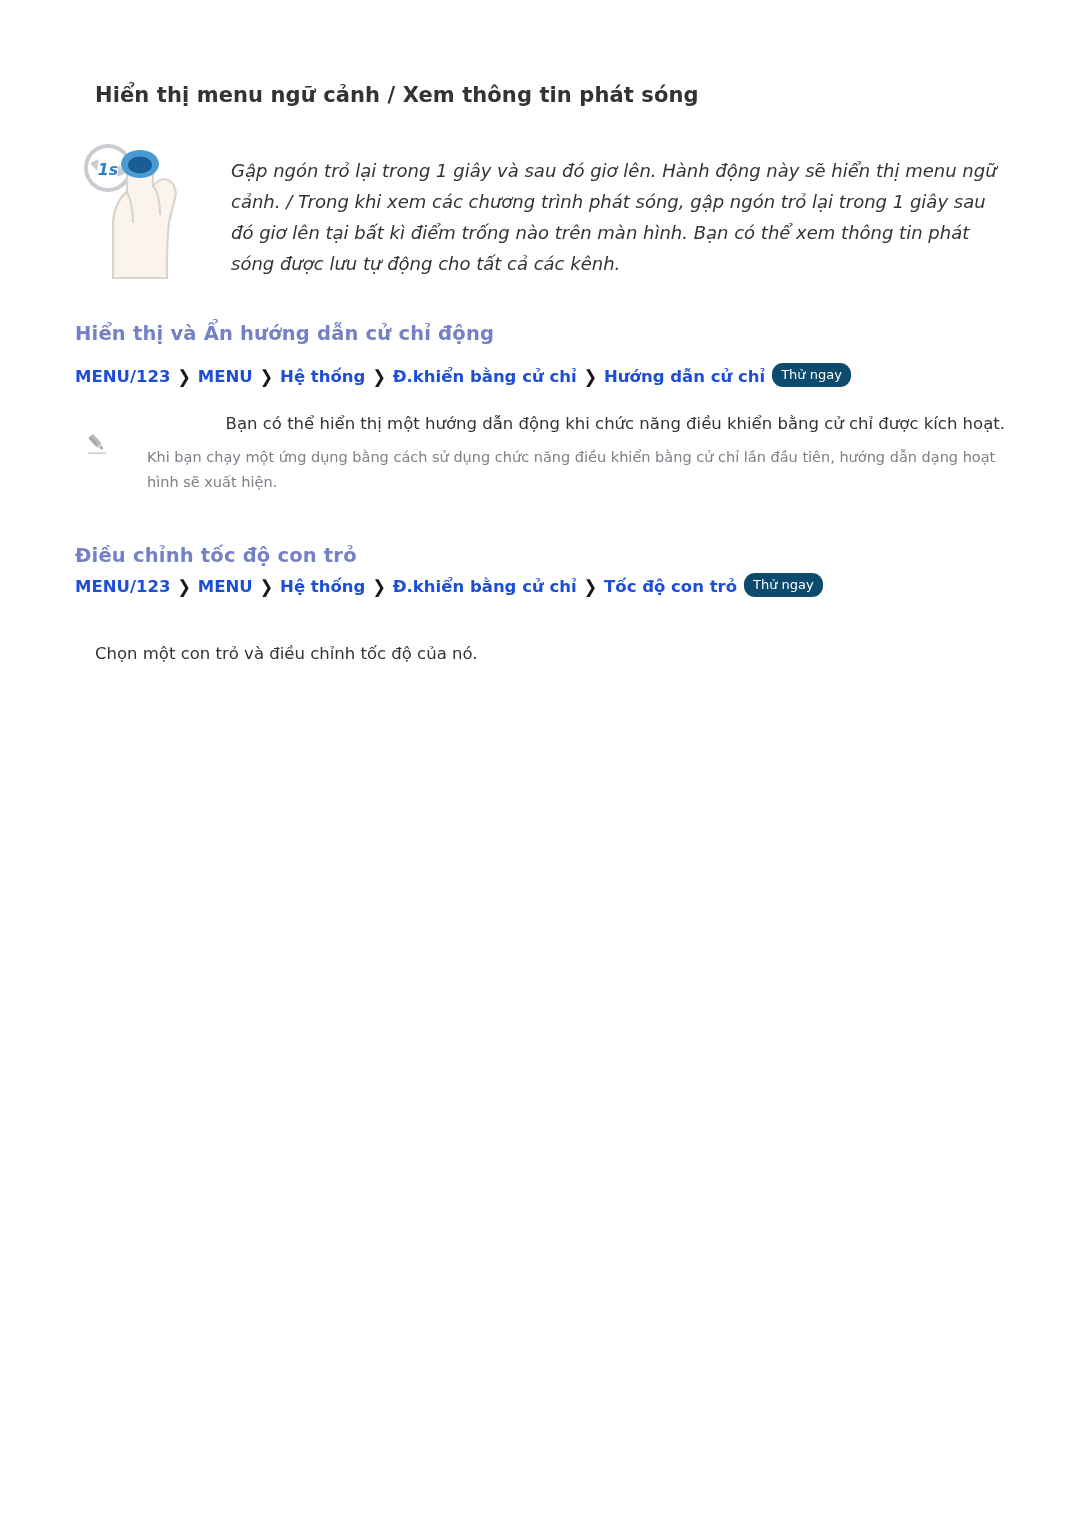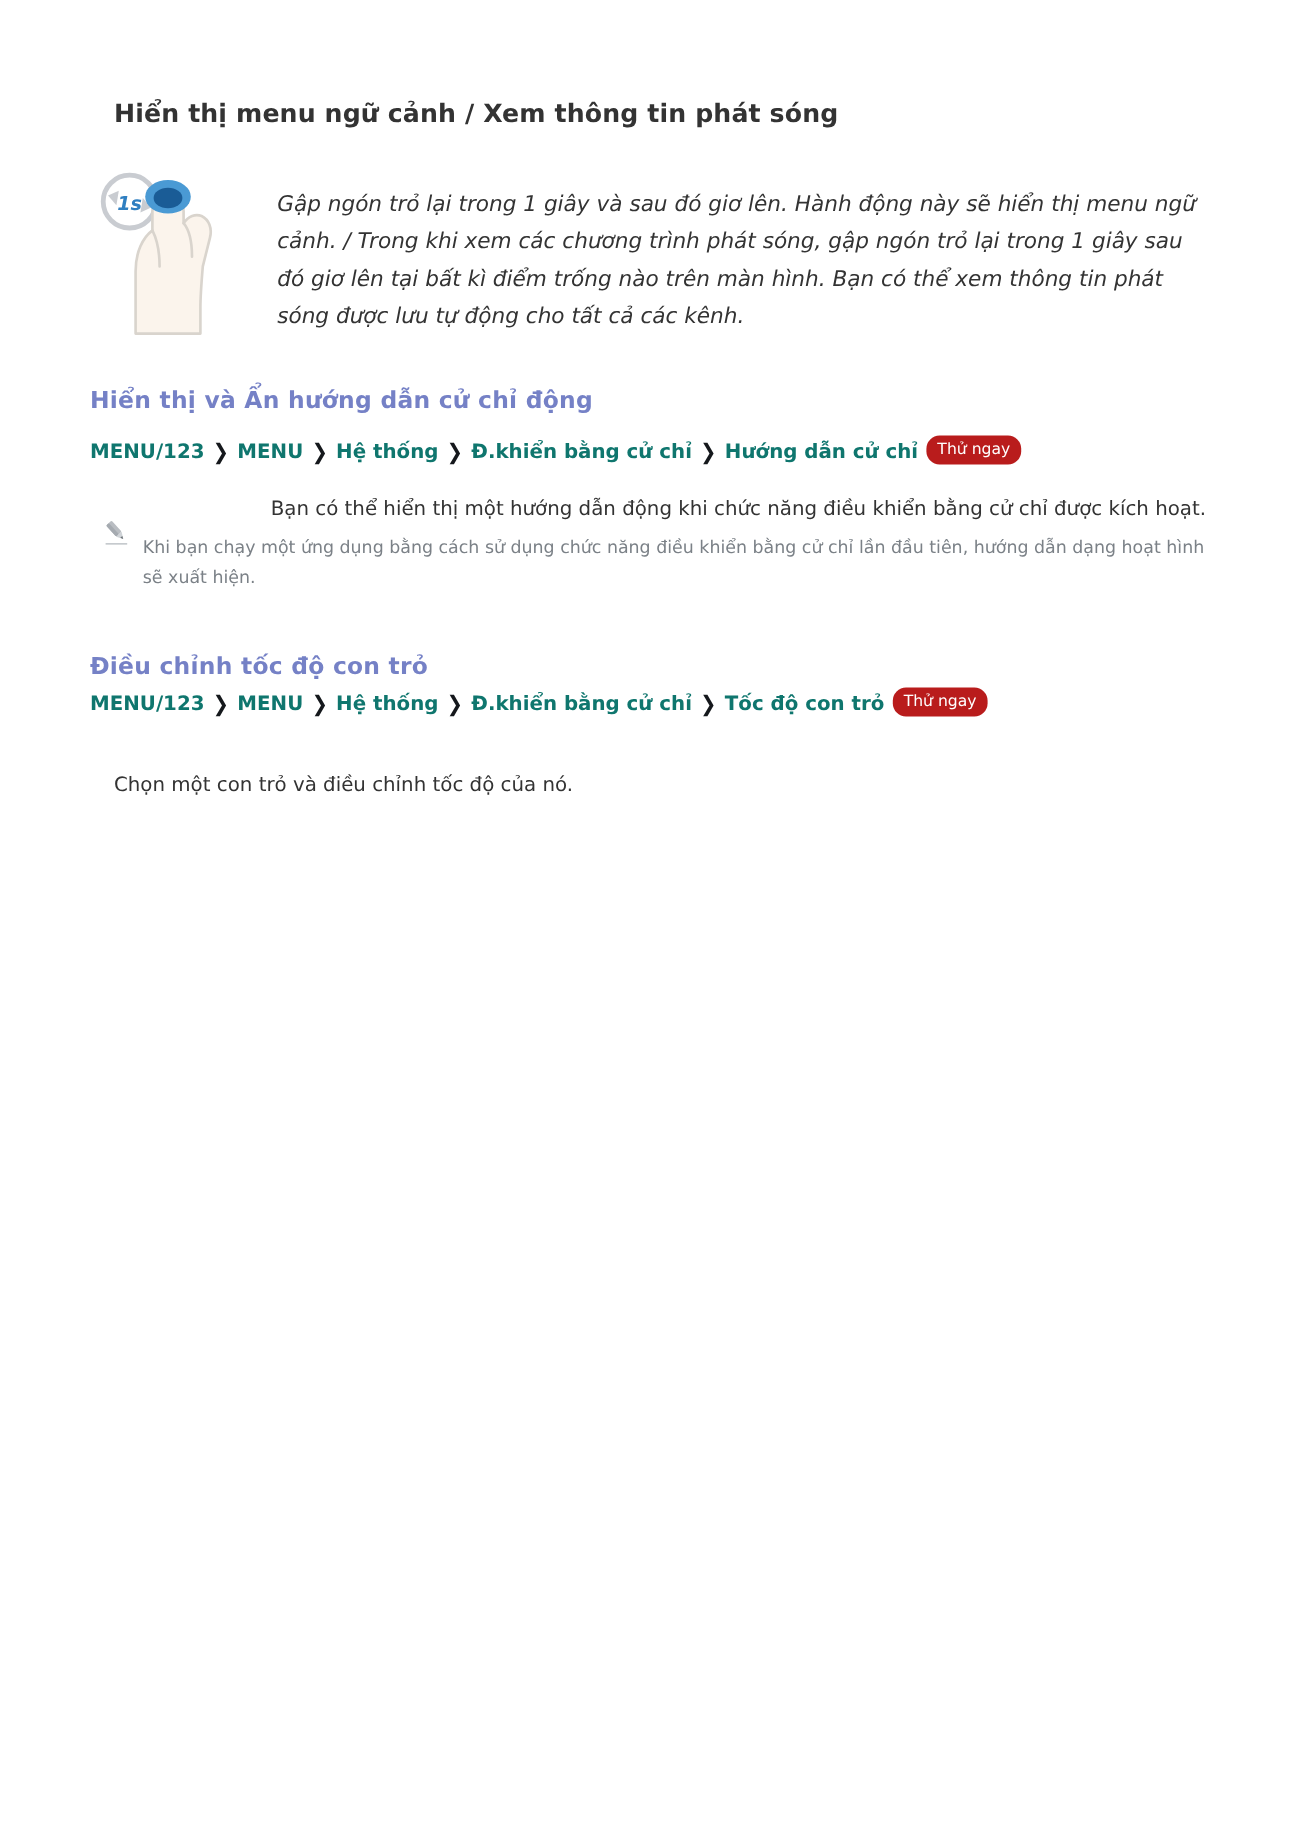--- a/index.html
+++ b/index.html
@@ -87,34 +87,34 @@
     font-weight: bold;
     color: #1280a0;
     white-space: nowrap;
     display: flex;
     align-items: center;
   }
   .menu-path.p-gesture-guide { top: 364px; }
   .menu-path.p-pointer-speed { top: 574px; }
 
   .menu-item {
-    color: #0f766e;
+    color: #1d4ed8;
   }
   .menu-sep {
     color: #15181c;
     font-weight: bold;
     font-size: 16px;
     margin: 0 7px;
     display: inline-block;
     transform: scaleY(1.12);
   }
   .try-badge {
     display: inline-block;
     margin-left: 7px;
-    background: #b91c1c;
+    background: #0c4a6e;
     color: #ffffff;
     font-size: 13px;
     font-weight: normal;
     line-height: 1;
     padding: 5px 9px 6px 9px;
     border-radius: 11px;
     position: relative;
     top: -1px;
   }
 
@@ -143,20 +143,21 @@
     width: 30px;
     min-width: 30px;
     padding-top: 2px;
   }
   .note-text {
     flex: 1;
     font-size: 14.5px;
     line-height: 1.75;
     color: #7b8187;
     padding-left: 4px;
+    margin-left: 28px;
   }
 </style>
 </head>
 <body>
 
 <div class="page">
 
   <h1 class="page-title">Hiển thị menu ngữ cảnh / Xem thông tin phát sóng</h1>
 
   <div class="gesture-block">

